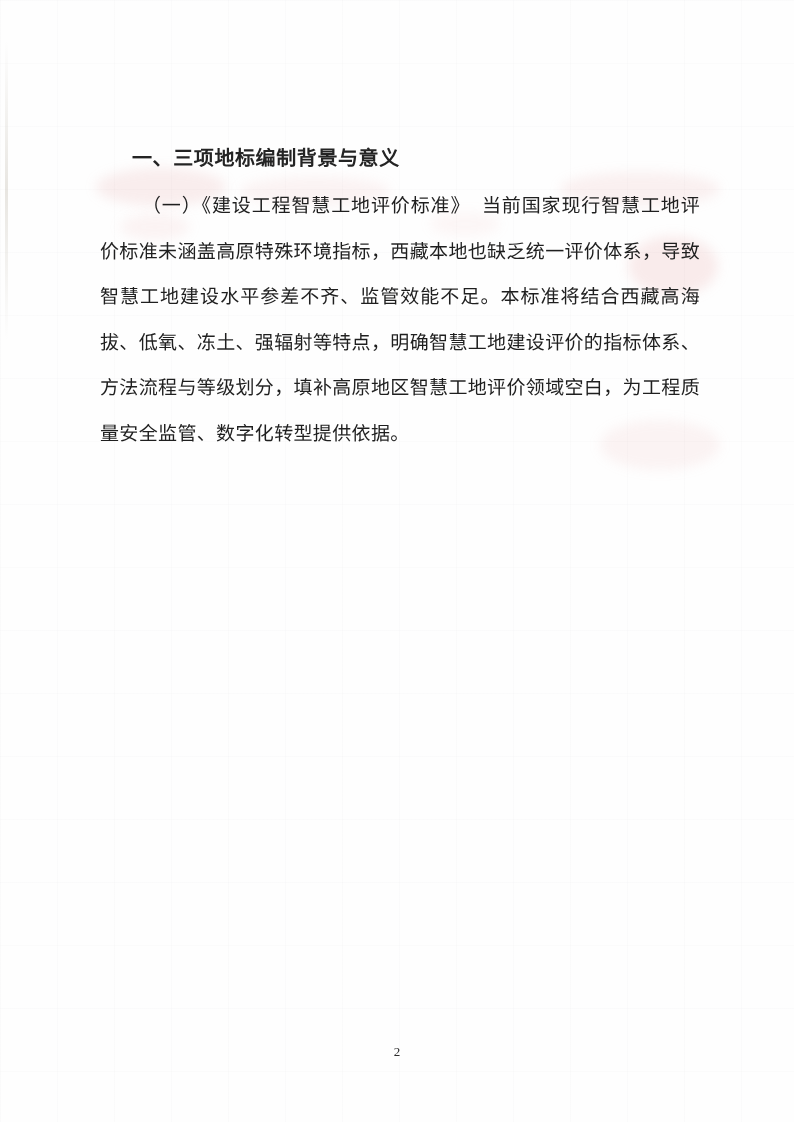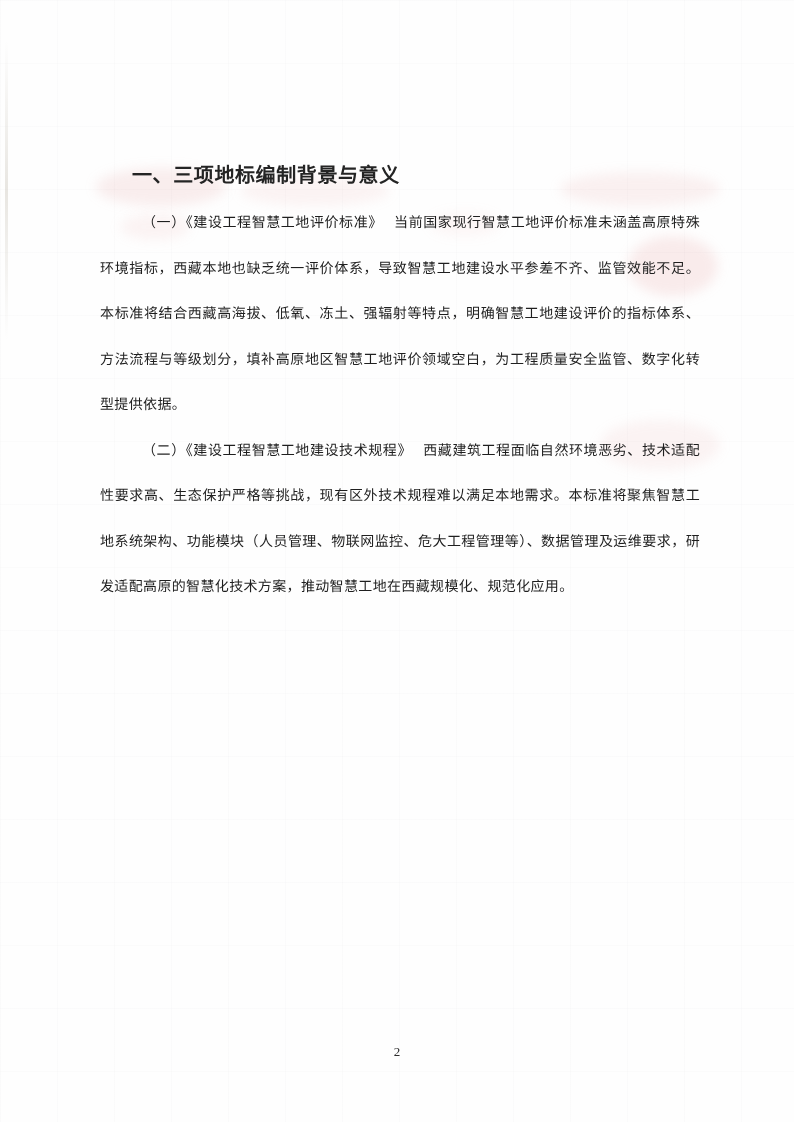--- a/index.html
+++ b/index.html
@@ -78,39 +78,39 @@
              background: rgba(228,152,152,0.10); }
   .bleed-f { left: 120px; top: 214px; width: 70px;  height: 26px;
              background: rgba(226,150,150,0.10); }
   .bleed-g { left: 430px; top: 212px; width: 70px;  height: 24px;
              background: rgba(226,150,150,0.08); }
 
   
   .content {
     position: absolute;
     left: 100px;
-    top: 152px;
+    top: 135px;
     width: 600px;
   }
 
   .doc-heading {
     font-family: "Liberation Sans", "DejaVu Sans", sans-serif;
     font-weight: bold;
     font-size: 20px;
     line-height: 46px;
     color: #242424;
     letter-spacing: 0.6px;
     text-indent: 32px;
     margin: 0 0 2px 0;
     white-space: pre;
   }
 
   .para {
     font-family: "Liberation Serif", "DejaVu Serif", serif;
-    font-size: 14px;
+    font-size: 19px;
     line-height: 45.5px;
     color: #1f1f1f;
     text-align: justify;
     text-justify: inter-character;
     text-indent: 42px;
     margin: 0;
     letter-spacing: 0.35px;
     word-break: break-all;
   }
 
@@ -149,22 +149,19 @@
   <div class="stamp-bleed bleed-g"></div>
 
   <div class="content">
 
     <h1 class="doc-heading">一、三项地标编制背景与意义</h1>
 
     <p class="para">
       <span class="std-title">（一）《建设工程智慧工地评价标准》</span><span class="gap"></span><span>当前国家现行智慧工地评价标准未涵盖高原特殊环境指标，西藏本地也缺乏统一评价体系，导致智慧工地建设水平参差不齐、监管效能不足。本标准将结合西藏高海拔、低氧、冻土、强辐射等特点，明确智慧工地建设评价的指标体系、方法流程与等级划分，填补高原地区智慧工地评价领域空白，为工程质量安全监管、数字化转型提供依据。</span>
     </p>
 
-    <p class="para">
-      <span class="std-title">（二）《建设工程智慧工地建设技术规程》</span><span class="gap"></span><span>西藏建筑工程面临自然环境恶劣、技术适配性要求高、生态保护严格等挑战，现有区外技术规程难以满足本地需求。本标准将聚焦智慧工地系统架构、功能模块（人员管理、物联网监控、危大工程管理等）、数据管理及运维要求，研发适配高原的智慧化技术方案，推动智慧工地在西藏规模化、规范化应用。</span>
-    </p>
 
 
   </div>
 
   <div class="page-number">2</div>
 
 </div>
 
 </body></html>

